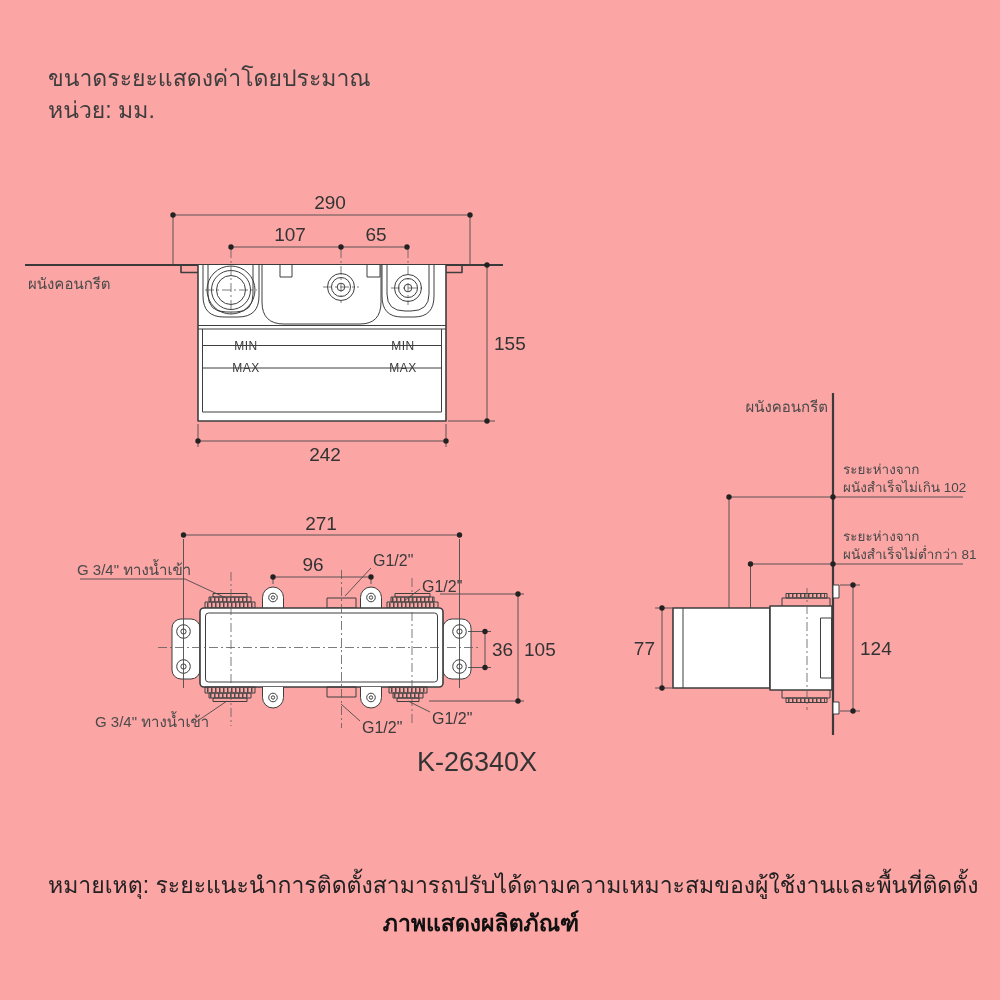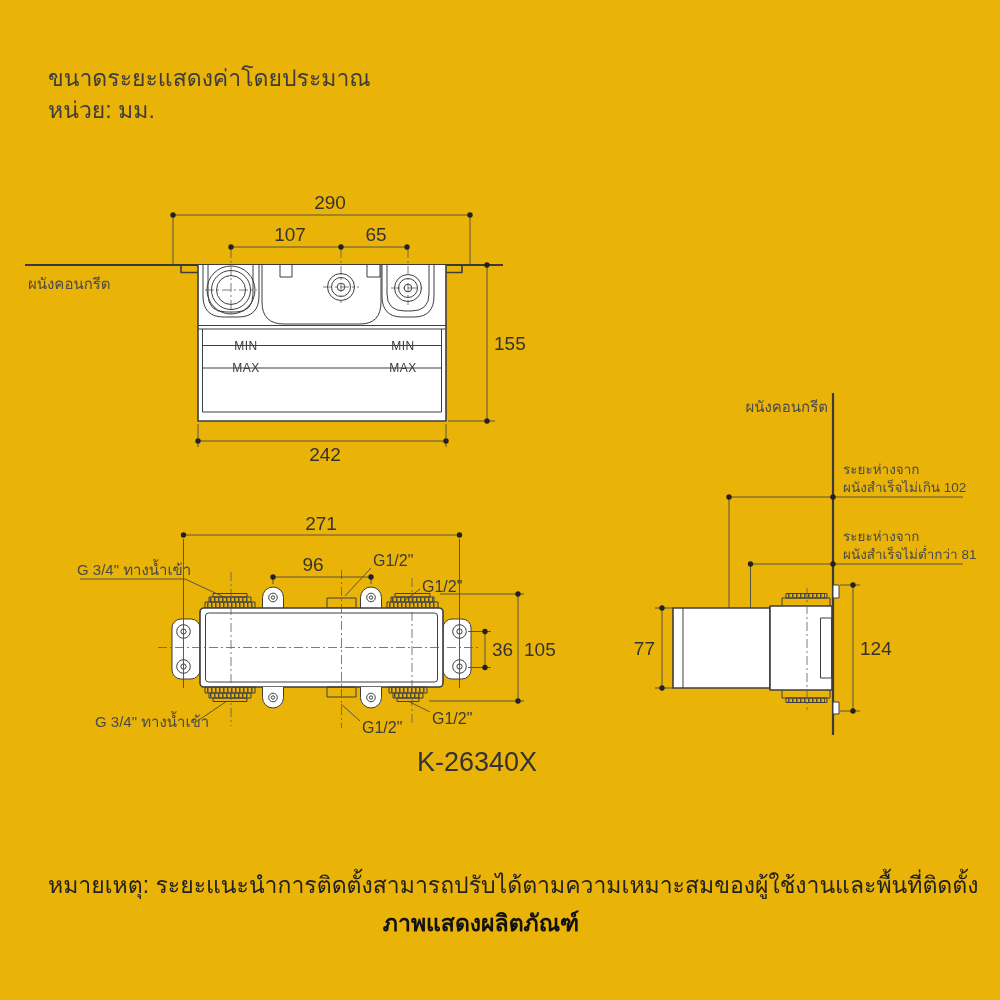--- a/index.html
+++ b/index.html
@@ -1,16 +1,16 @@
 <!DOCTYPE html>
 <html><head>
 <meta charset="utf-8">
 <style>
   html,body{margin:0;padding:0;background:#ffffff;}
-  .page{position:relative;width:1000px;height:1000px;background:#eab308;overflow:hidden;
+  .page{position:relative;width:1000px;height:1000px;background:#fca5a5;overflow:hidden;
         font-family:"Liberation Sans", sans-serif;}
   svg{position:absolute;left:0;top:0;}
   
   .ol   {fill:none;stroke:#3e3e3e;stroke-width:1.6;stroke-linejoin:round;stroke-linecap:butt;}
   .olw  {fill:#ffffff;stroke:#3e3e3e;stroke-width:1.6;stroke-linejoin:round;}
   .ol2  {fill:none;stroke:#3e3e3e;stroke-width:1;stroke-linejoin:round;}
   .ol2w {fill:#ffffff;stroke:#3e3e3e;stroke-width:1;stroke-linejoin:round;}
   .dim  {fill:none;stroke:#4a4a4a;stroke-width:0.9;}
   .wall {fill:none;stroke:#3a3a3a;stroke-width:2.2;}
   .cl   {fill:none;stroke:#5a5a5a;stroke-width:0.8;stroke-dasharray:9 3 2 3;}

